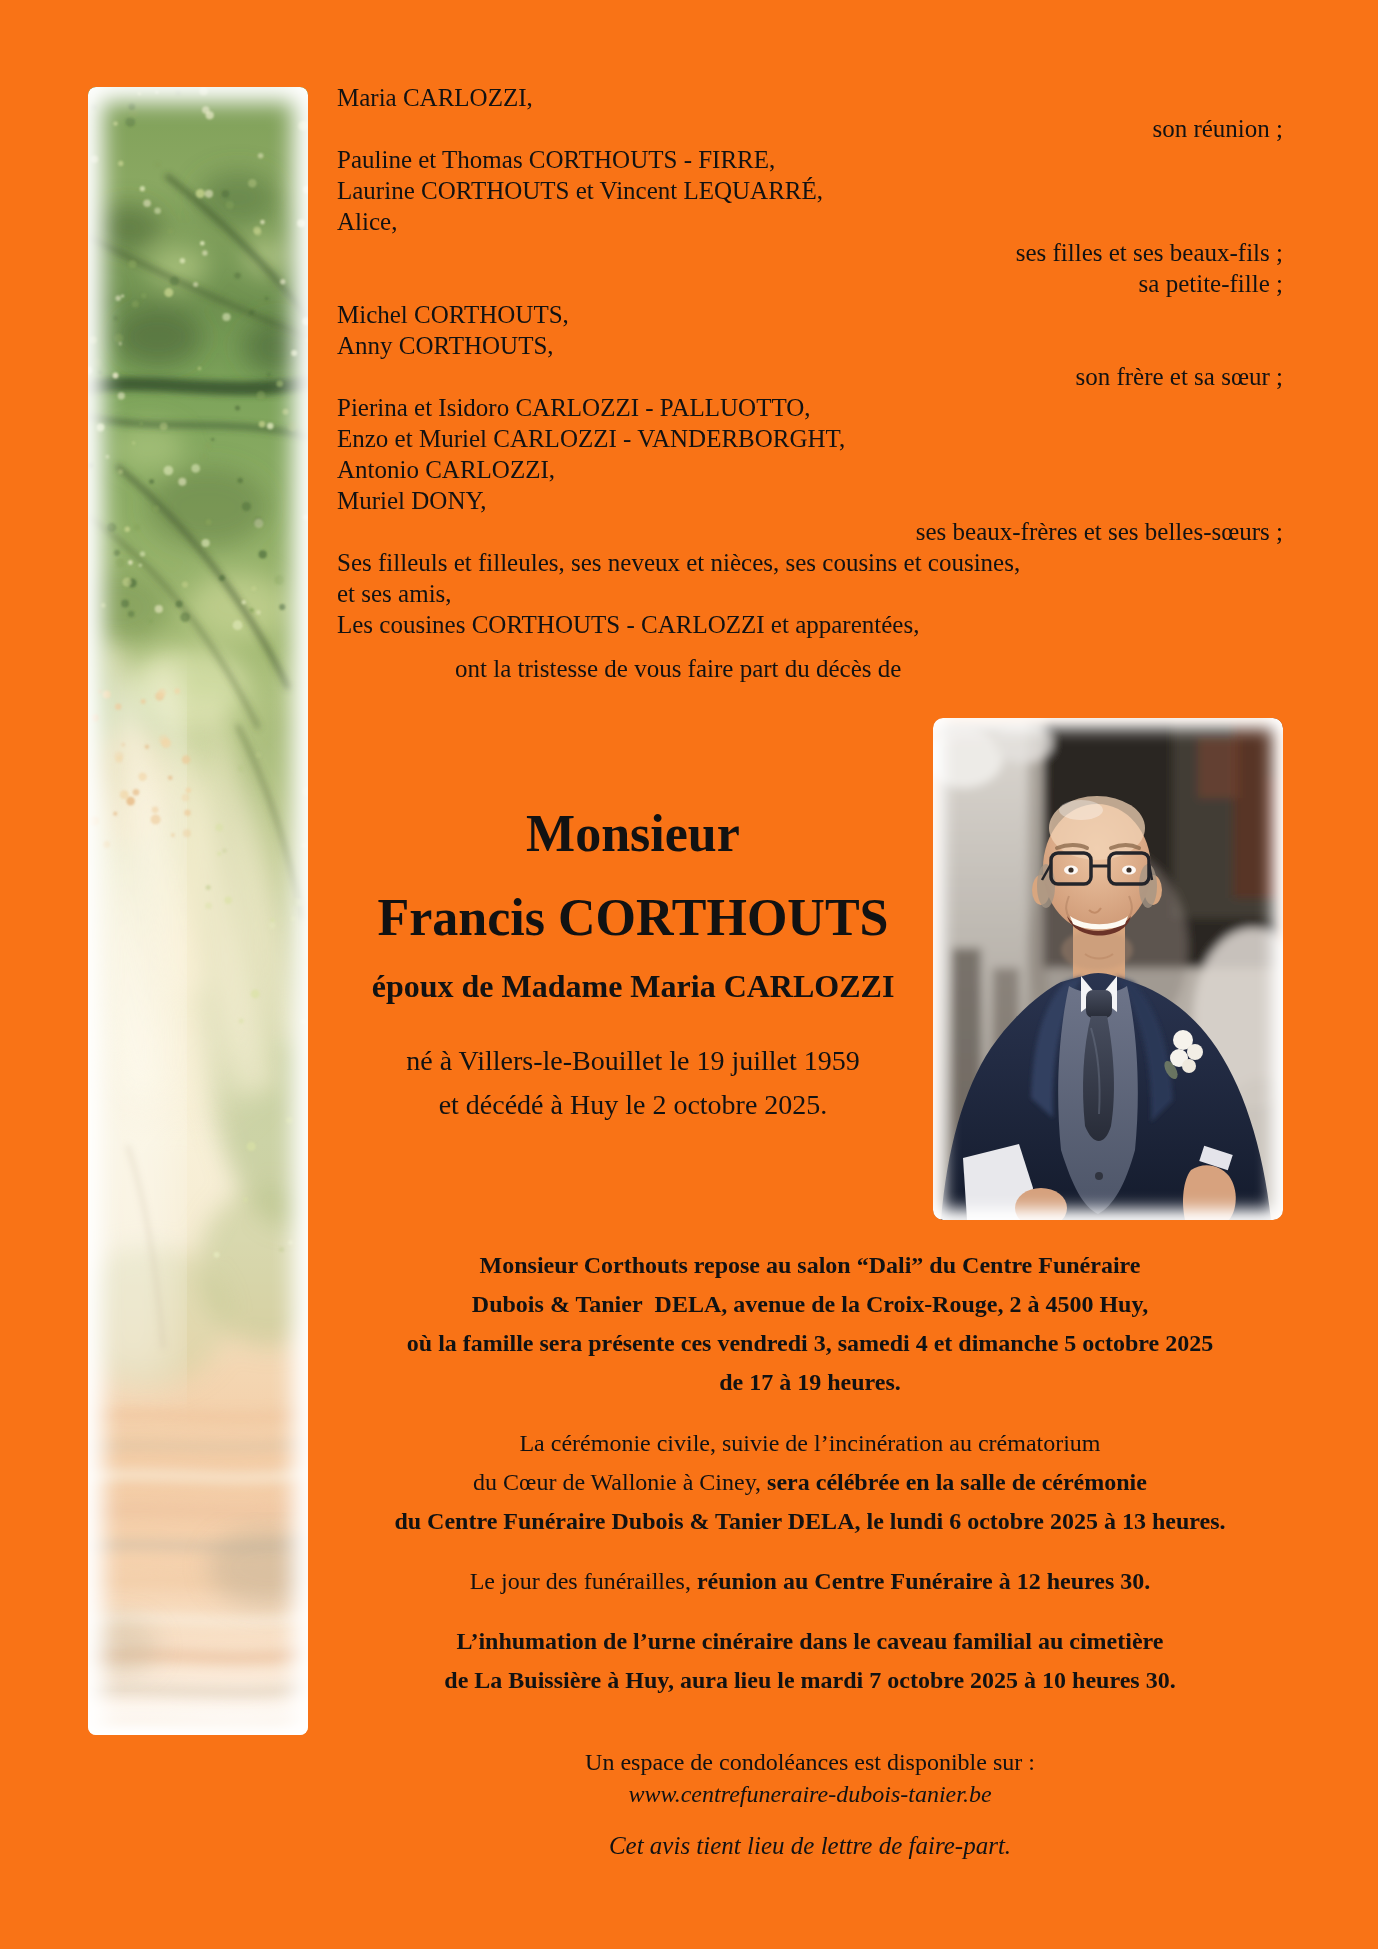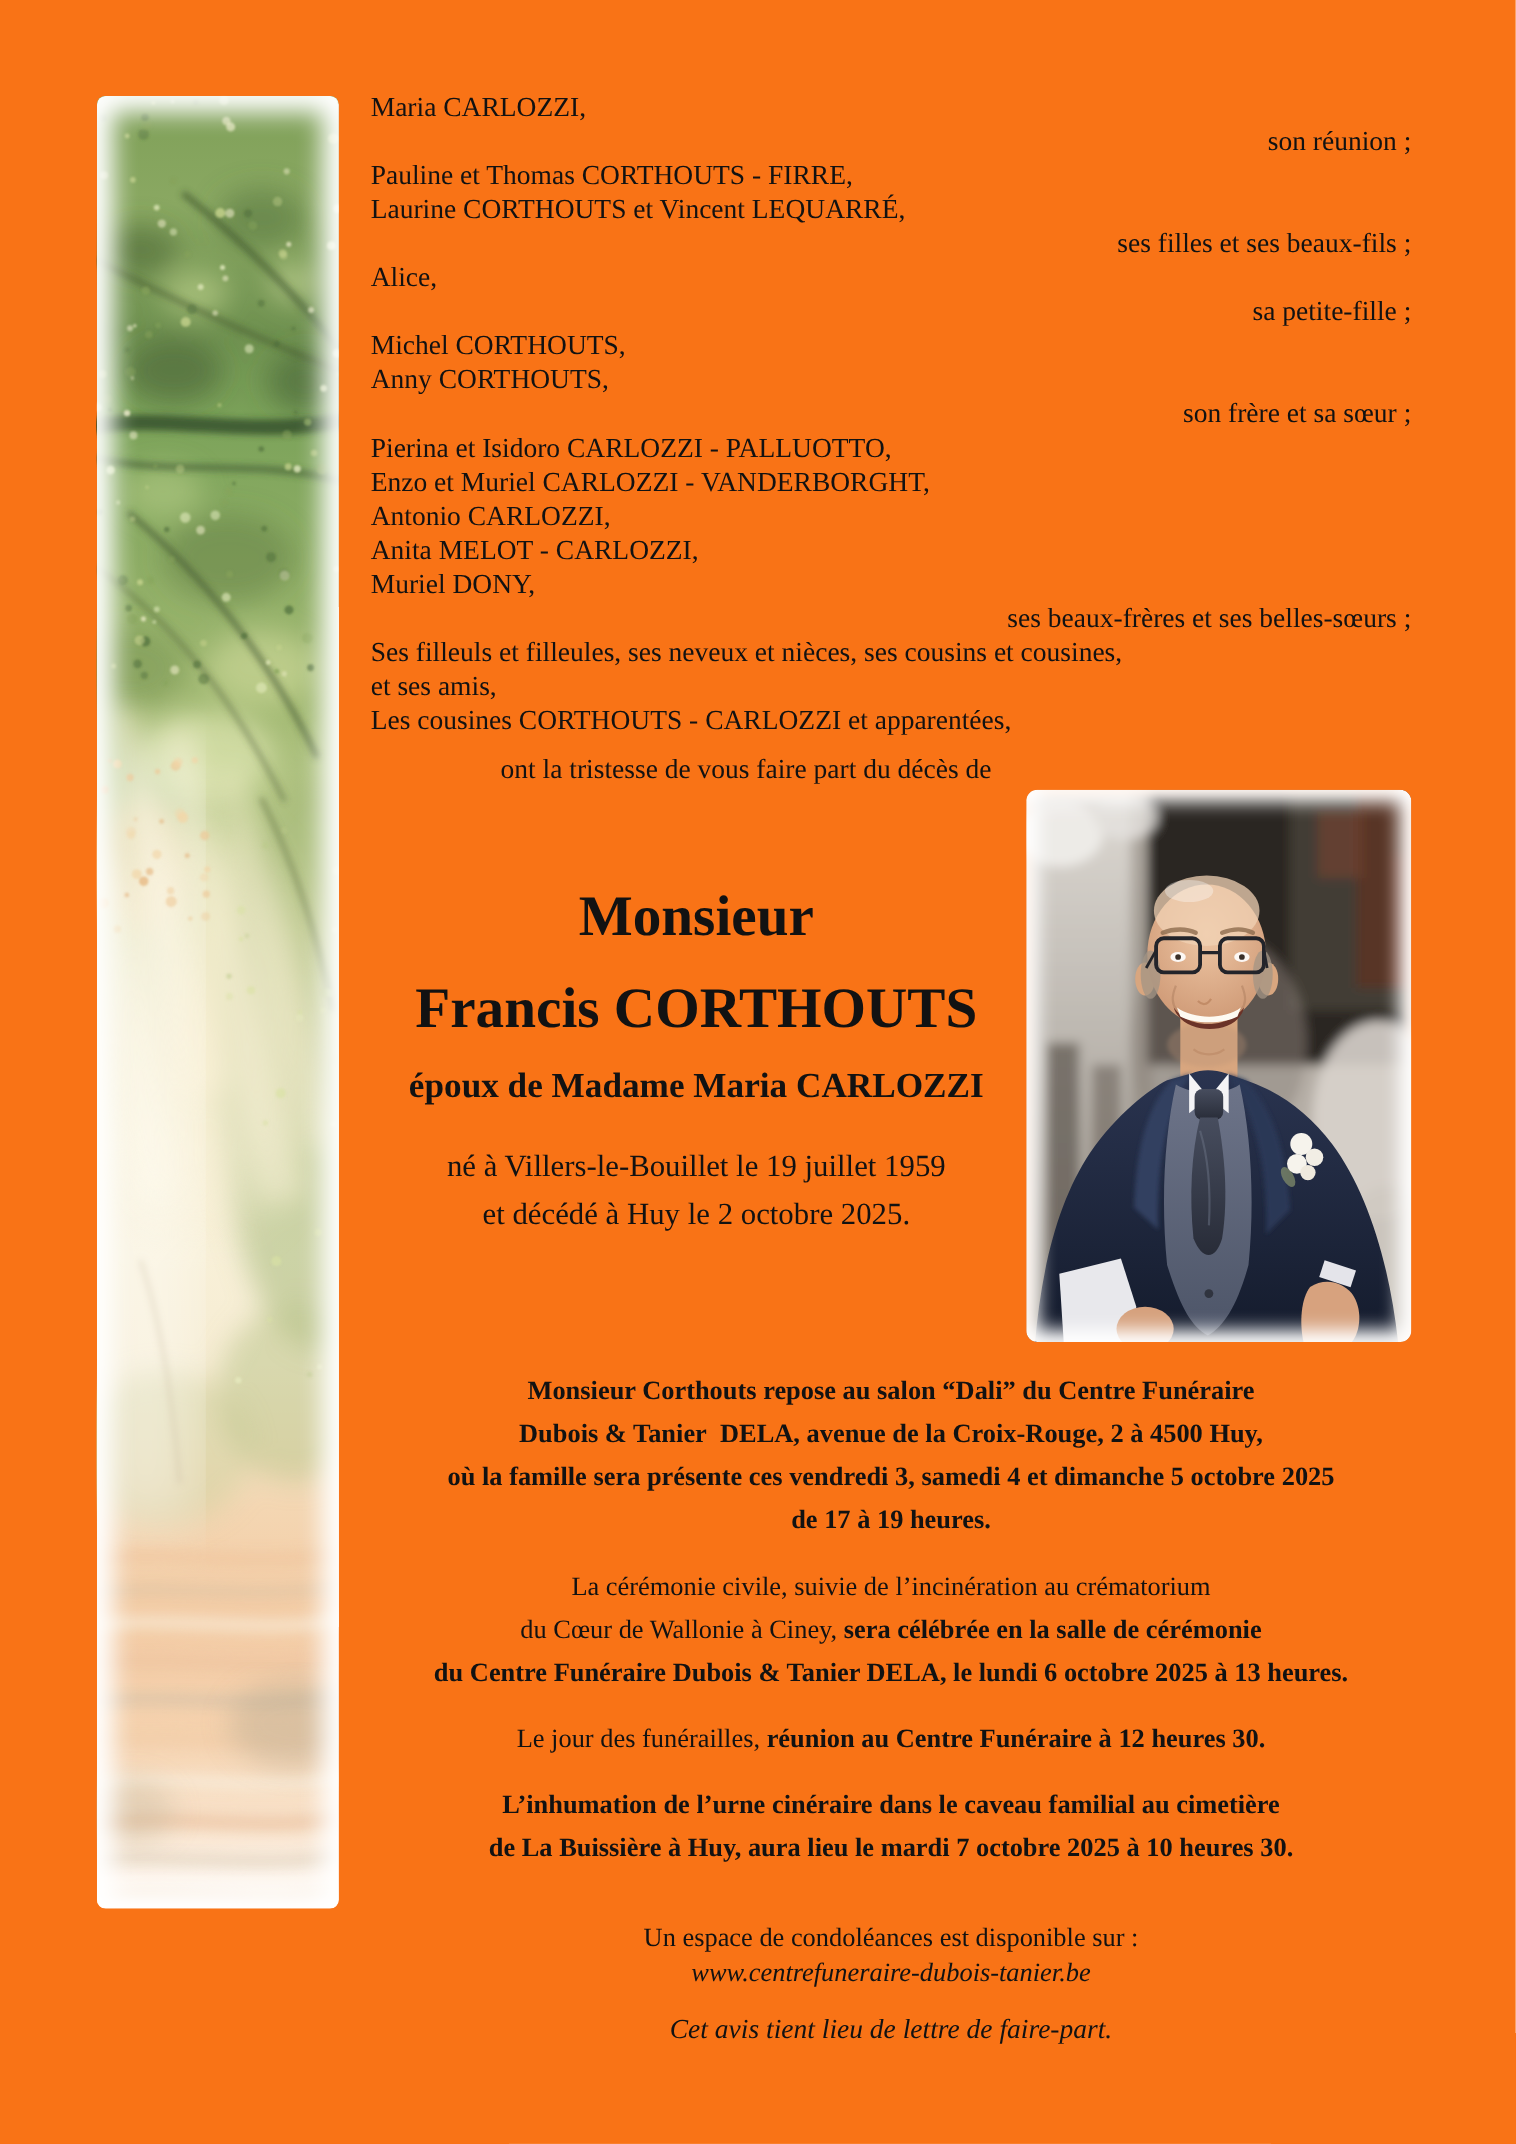--- a/index.html
+++ b/index.html
@@ -327,30 +327,29 @@
           <circle cx="120.6" cy="818.8" r="3.3" fill="#d9e2a4" opacity="0.40"></circle>
         </g>
     </svg>
   </div>
 
   <section class="family" id="family-block">
       <div class="fline l">Maria CARLOZZI,</div>
       <div class="fline r">son réunion ;</div>
       <div class="fline l">Pauline et Thomas CORTHOUTS - FIRRE,</div>
       <div class="fline l">Laurine CORTHOUTS et Vincent LEQUARRÉ,</div>
+      <div class="fline l">Alice,</div>
       <div class="fline r">ses filles et ses beaux-fils ;</div>
-      <div class="fline l">Alice,</div>
       <div class="fline r">sa petite-fille ;</div>
       <div class="fline l">Michel CORTHOUTS,</div>
       <div class="fline l">Anny CORTHOUTS,</div>
       <div class="fline r">son frère et sa sœur ;</div>
       <div class="fline l">Pierina et Isidoro CARLOZZI - PALLUOTTO,</div>
       <div class="fline l">Enzo et Muriel CARLOZZI - VANDERBORGHT,</div>
       <div class="fline l">Antonio CARLOZZI,</div>
-      <div class="fline l">Anita MELOT - CARLOZZI,</div>
       <div class="fline l">Muriel DONY,</div>
       <div class="fline r">ses beaux-frères et ses belles-sœurs ;</div>
       <div class="fline l">Ses filleuls et filleules, ses neveux et nièces, ses cousins et cousines,</div>
       <div class="fline l">et ses amis,</div>
       <div class="fline l">Les cousines CORTHOUTS - CARLOZZI et apparentées,</div>
       <div class="fline m" style="margin-top: 13px;">ont la tristesse de vous faire part du décès de</div>
     </section>
 
   <section class="title-col">
     <h2 class="honorific">Monsieur</h2>

